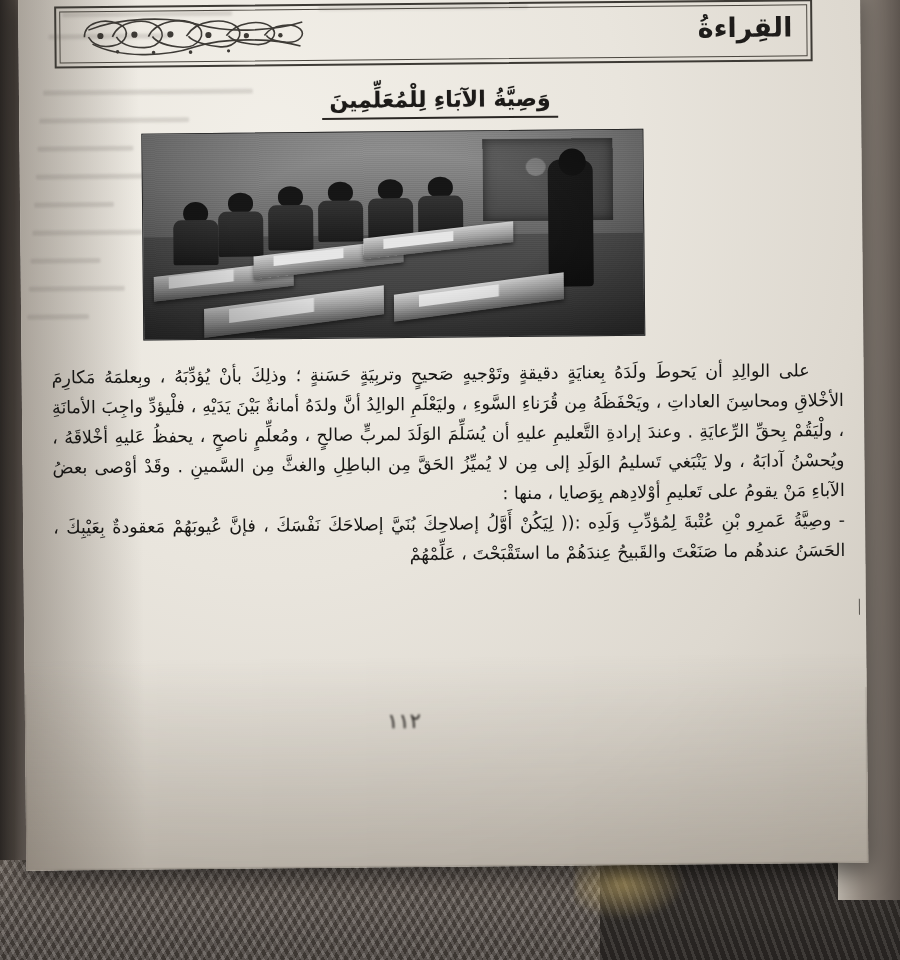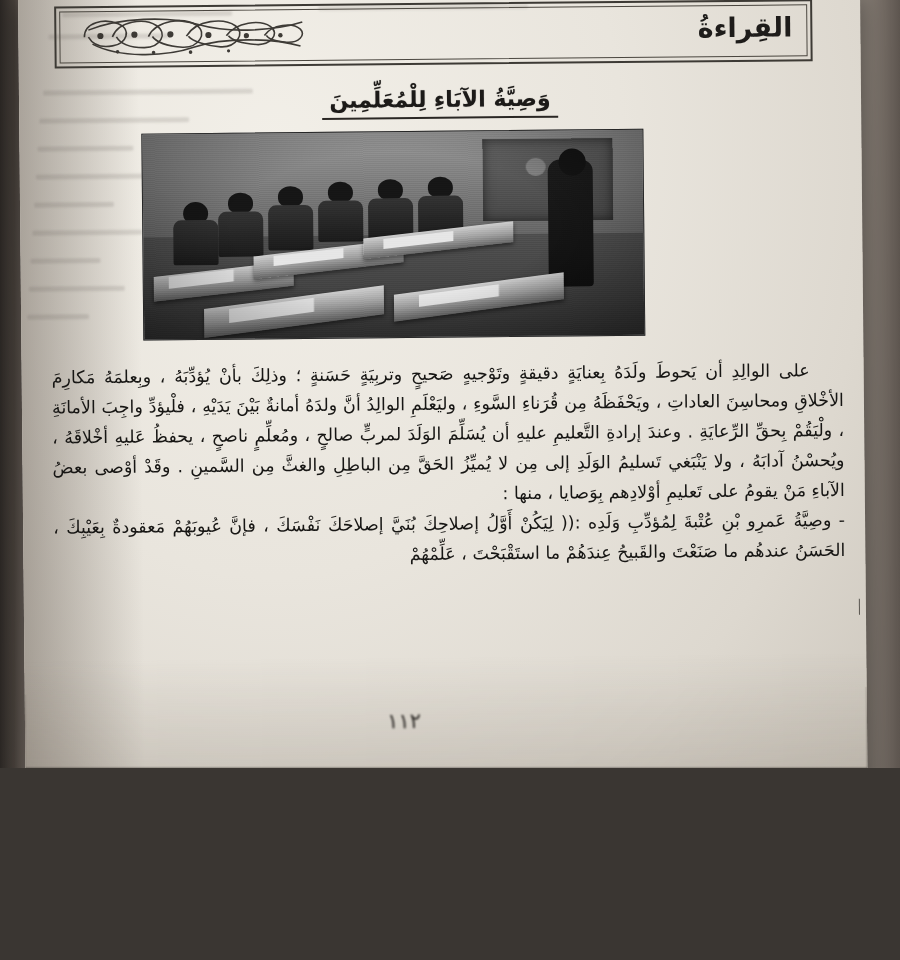--- a/index.html
+++ b/index.html
@@ -11,21 +11,21 @@
     width: 900px;
     height: 960px;
     overflow: hidden;
     font-family: "DejaVu Sans", sans-serif;
   }
 
   
   #scene {
     position: relative;
     width: 900px;
-    height: 768px;
+    height: 960px;
     background: #e5e5e5;
     overflow: hidden;
   }
 
   
   #carpet {
     position: absolute;
     left: 0;
     top: 840px;
     width: 900px;

